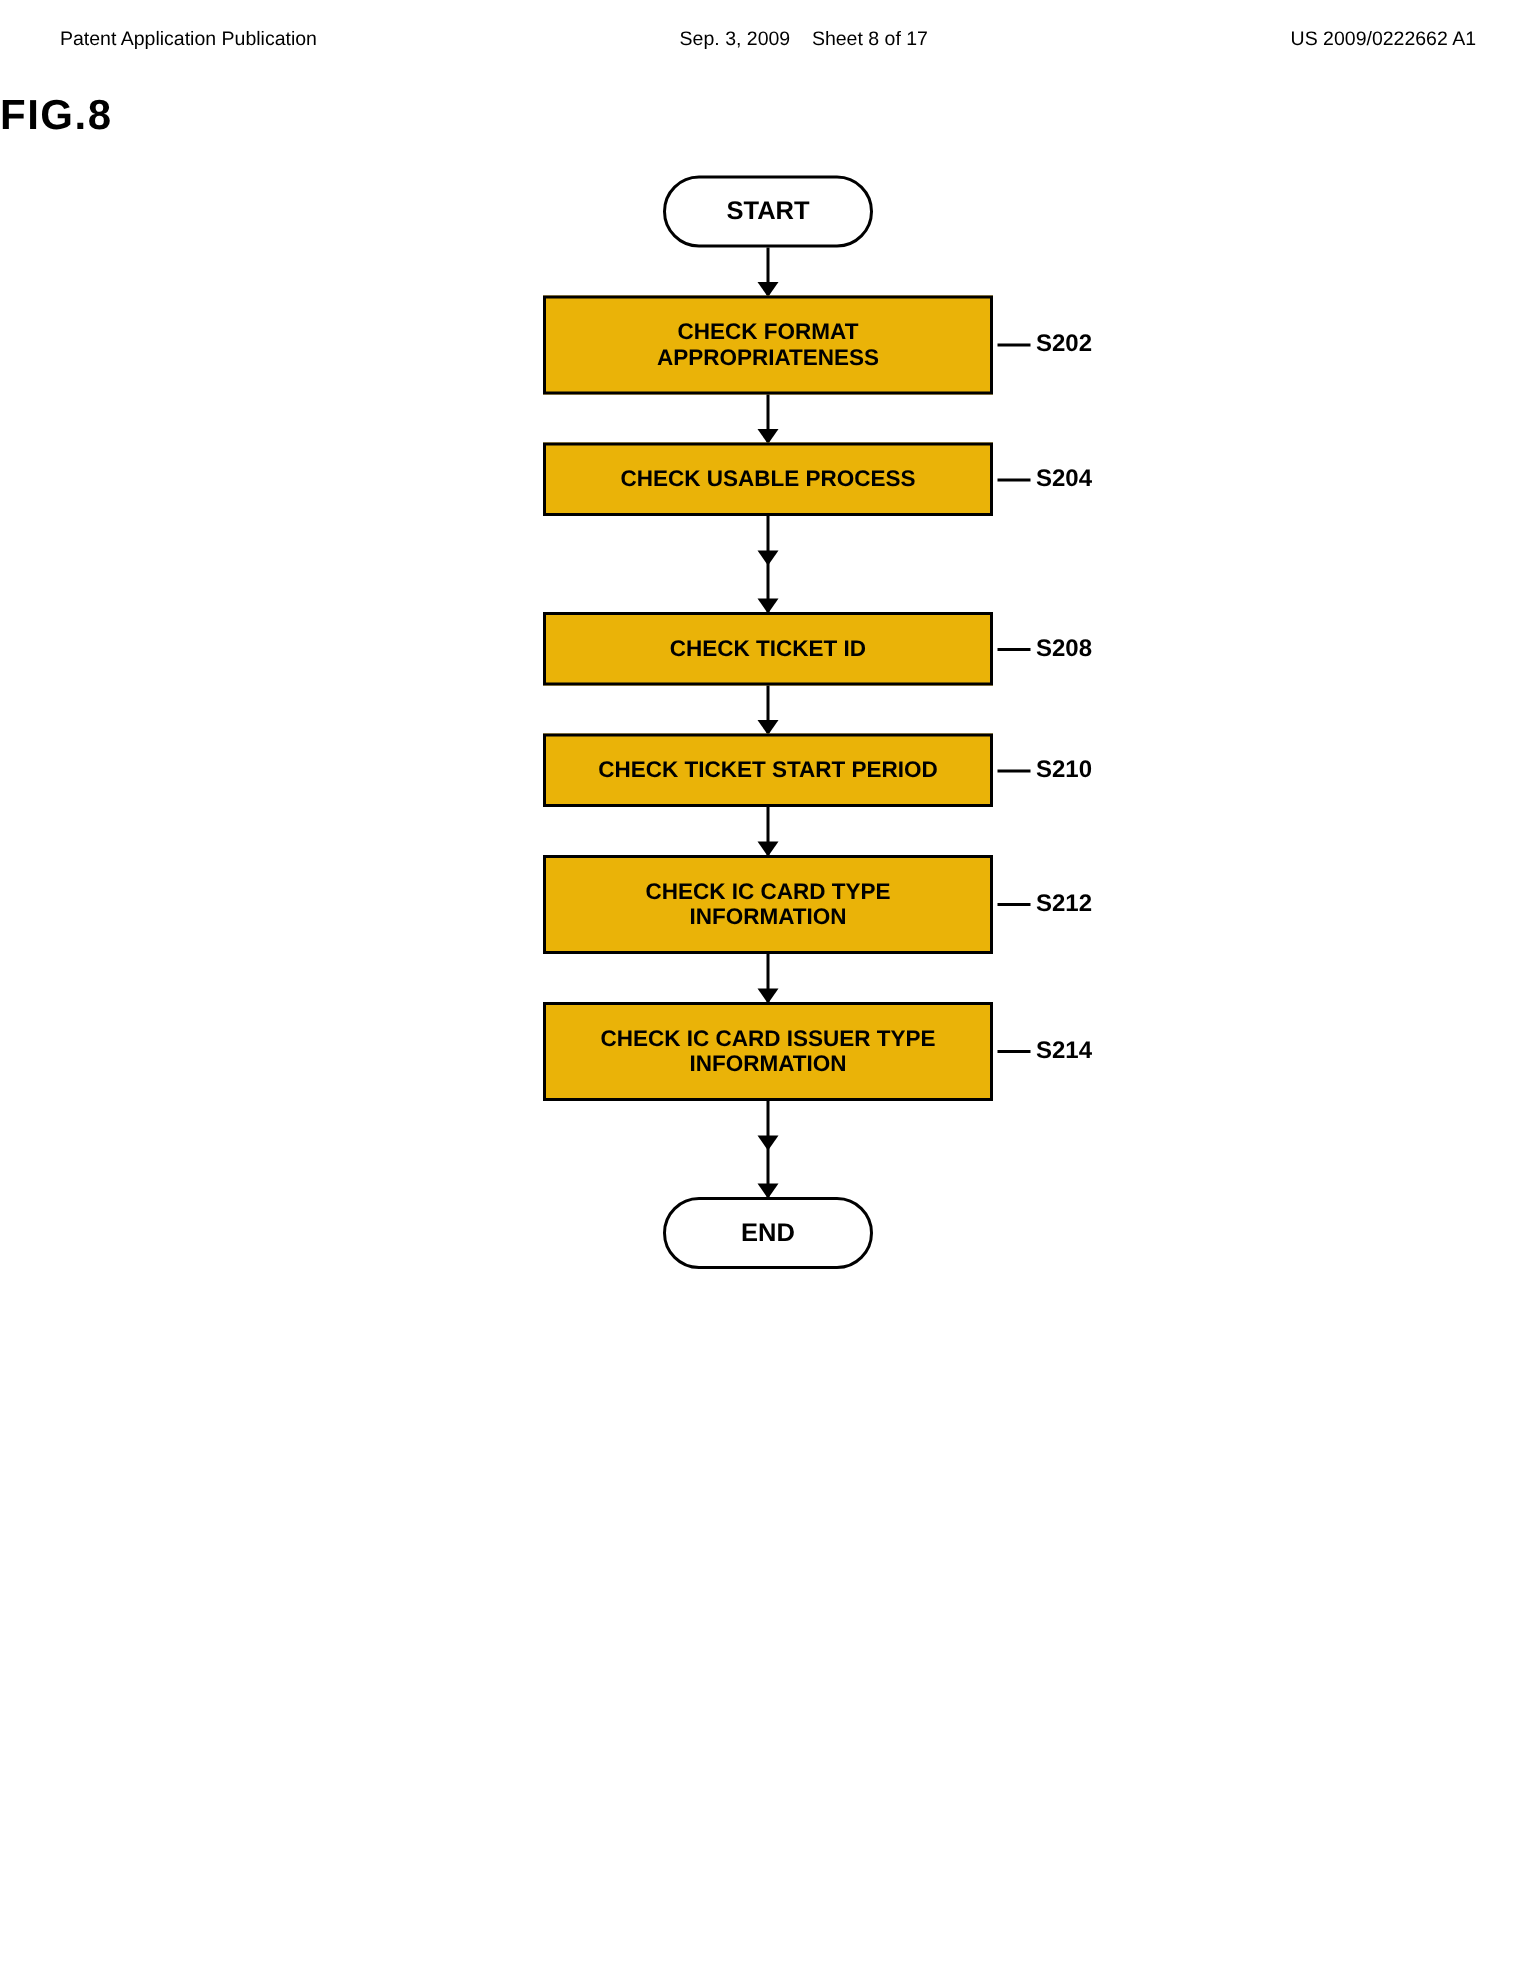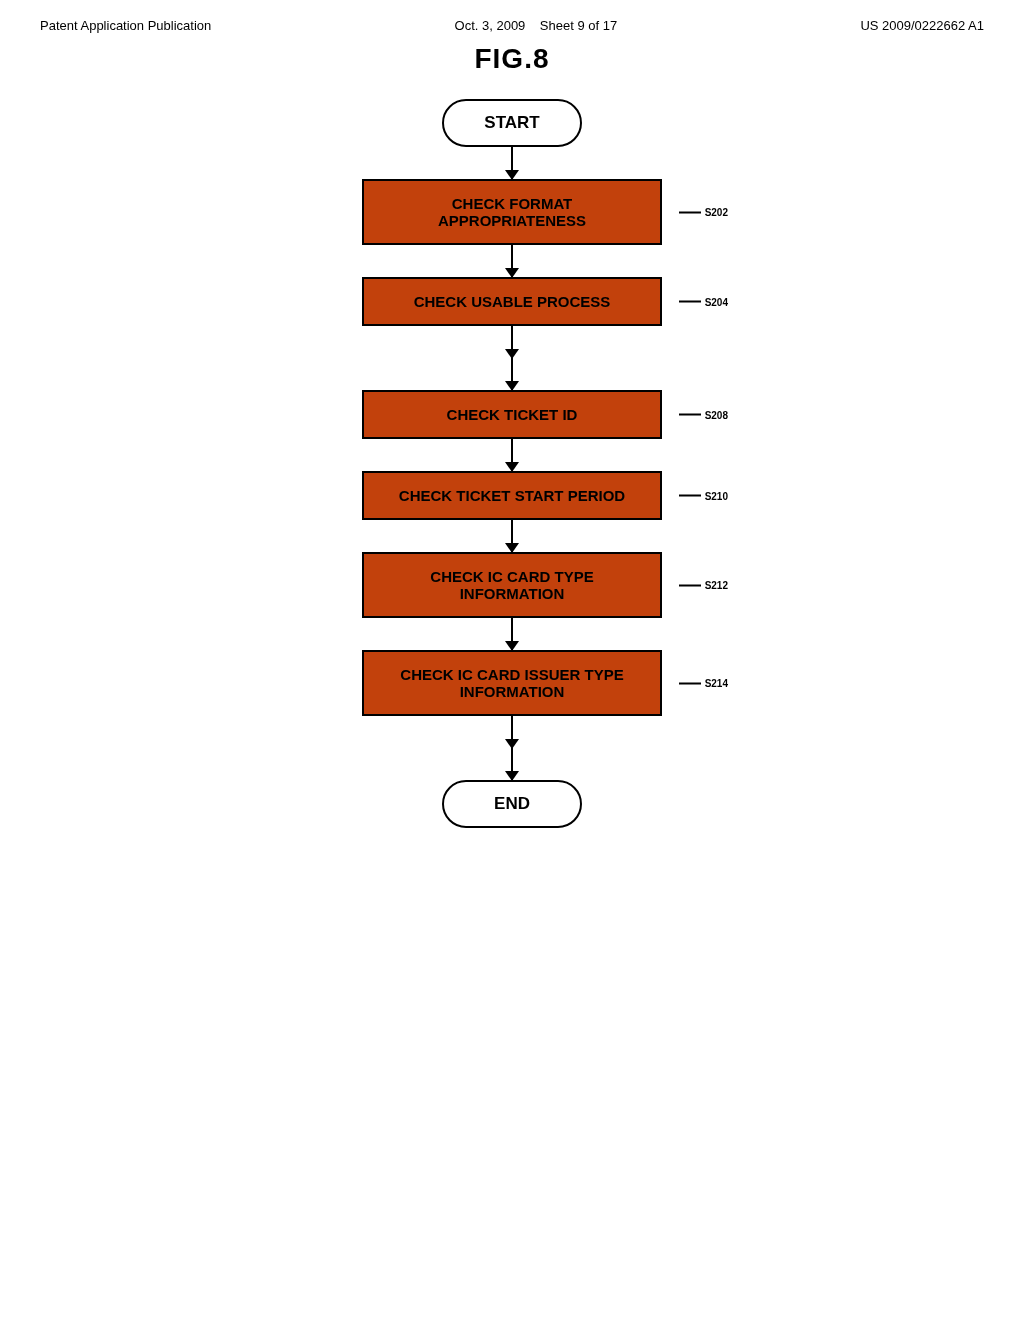--- a/index.html
+++ b/index.html
@@ -19,24 +19,23 @@
       padding: 18px 40px 0 40px;
       font-size: 13px;
       color: #000;
     }
 
     .header-left { font-weight: normal; }
     .header-center { font-weight: normal; }
     .header-right { font-weight: normal; }
 
     .fig-title {
-      text-align: center;
       font-size: 28px;
       font-weight: bold;
-      margin-top: 10px;
+      margin-top: 28px;
       letter-spacing: 1px;
     }
 
     .flowchart {
       display: flex;
       flex-direction: column;
       align-items: center;
       margin-top: 24px;
       position: relative;
     }
@@ -71,32 +70,32 @@
       background: #fff;
       min-width: 140px;
     }
 
     .node-rect {
       border: 2px solid #000;
       padding: 14px 20px;
       font-size: 15px;
       font-weight: bold;
       text-align: center;
-      background: #c2410c;
+      background: #eab308;
       min-width: 300px;
       max-width: 340px;
       position: relative;
     }
 
     .step-label {
       position: absolute;
       right: -68px;
       top: 50%;
       transform: translateY(-50%);
-      font-size: 10px;
+      font-size: 16px;
       white-space: nowrap;
       display: flex;
       align-items: center;
     }
 
     .step-label::before {
       content: '';
       display: inline-block;
       width: 22px;
       height: 2px;
@@ -109,22 +108,22 @@
       display: flex;
       align-items: center;
     }
   </style>
 </head>
 <body>
 
 <div class="header">
   <span class="header-left">Patent Application Publication</span>
   <span class="header-center">
-    <span>Oct. 3, 2009</span>&nbsp;&nbsp;&nbsp;
-    <span>Sheet 9 of 17</span>
+    <span>Sep. 3, 2009</span>&nbsp;&nbsp;&nbsp;
+    <span>Sheet 8 of 17</span>
   </span>
   <span class="header-right">US 2009/0222662 A1</span>
 </div>
 
 <div class="fig-title">FIG.8</div>
 
 <div class="flowchart">
 
   <div class="node-wrapper">
     <div class="node-start">

